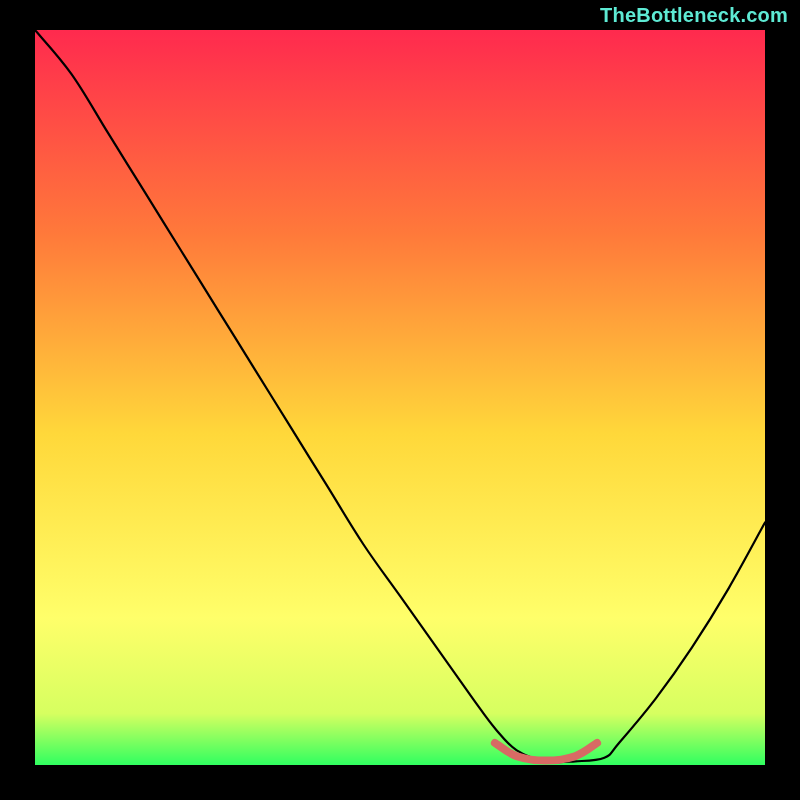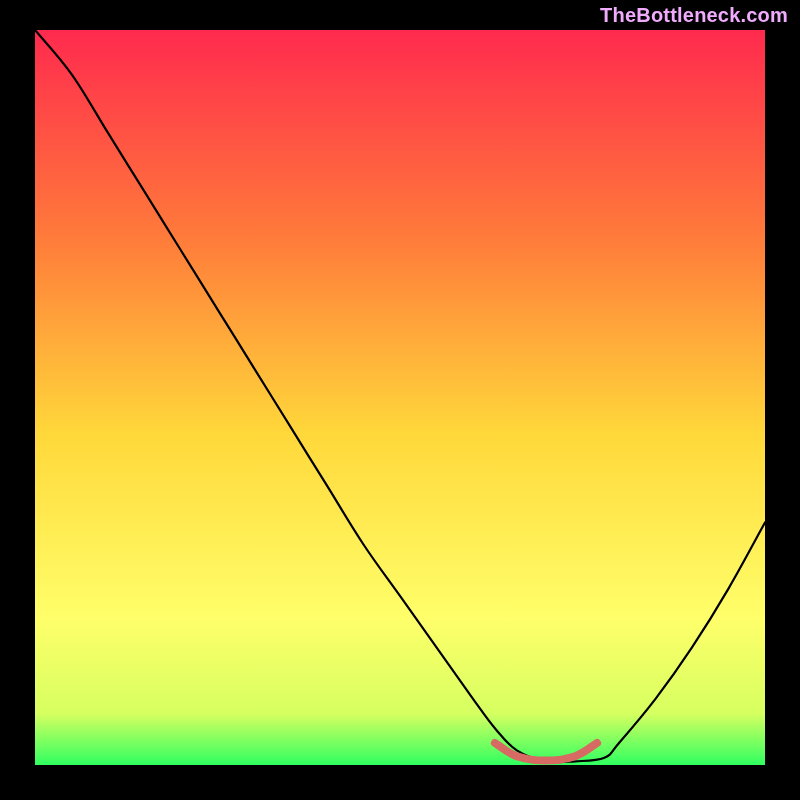--- a/index.html
+++ b/index.html
@@ -5,21 +5,21 @@
   * { margin: 0; padding: 0; box-sizing: border-box; }
   html, body { width: 800px; height: 800px; background: #000; overflow: hidden; }
   .frame { position: relative; width: 800px; height: 800px; background: #000; }
   .watermark {
     position: absolute;
     top: 4px;
     right: 12px;
     font-family: Arial, Helvetica, sans-serif;
     font-size: 20px;
     font-weight: 600;
-    color: #f0abfc;
+    color: #5eead4;
     letter-spacing: 0.2px;
   }
   .plot-wrap {
     position: absolute;
     left: 35px;
     top: 30px;
     width: 730px;
     height: 735px;
   }
   svg.plot { width: 100%; height: 100%; display: block; }

